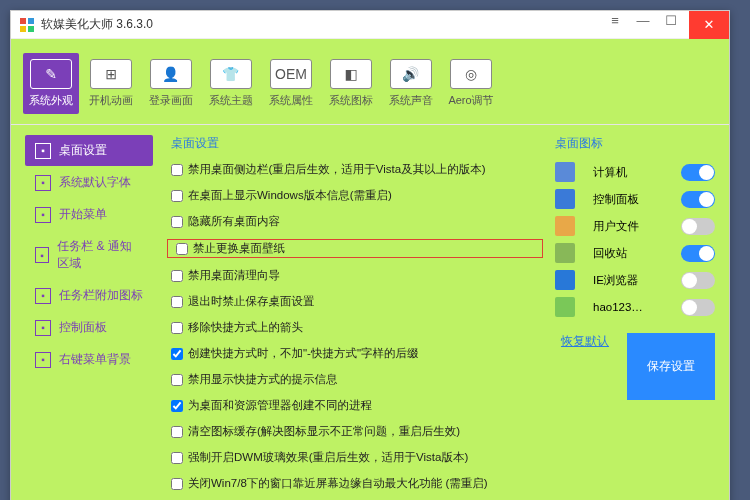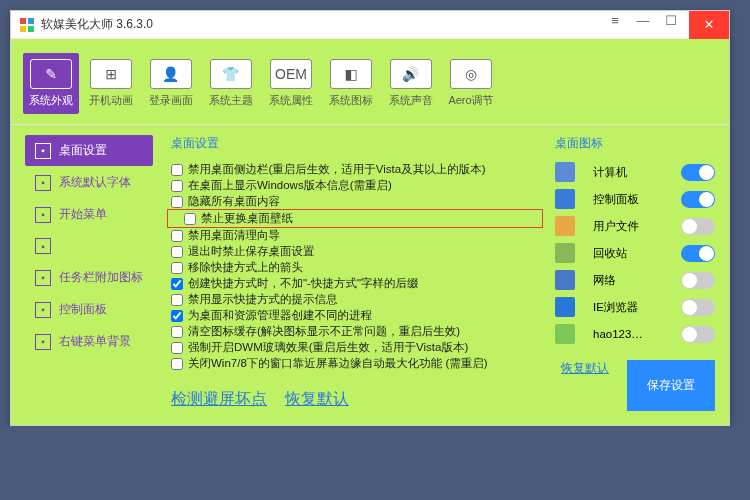--- a/index.html
+++ b/index.html
@@ -20,38 +20,38 @@
 .tool .tlabel { font-size: 11px; color: #555; white-space: nowrap; }
 .tool.active .tlabel { color: #fff; }
 .body { display: flex; padding: 10px 14px 14px 14px; gap: 18px; }
 .sidebar { width: 128px; display: flex; flex-direction: column; gap: 1px; }
 .sideitem { display: flex; align-items: center; gap: 8px; padding: 7px 10px; font-size: 12px; cursor: pointer; color: #fff; background: #7b3fb8; border-radius: 2px; }
 .sideitem.dim { background: transparent; color: #7b3fb8; }
 .sideitem .sicon { width: 16px; height: 16px; border: 1px solid currentColor; display: inline-flex; align-items: center; justify-content: center; font-size: 10px; }
 .main { flex: 1; display: flex; gap: 16px; }
 .leftcol { flex: 1; }
 .sectitle { font-size: 12px; color: #2a7ae2; margin-bottom: 10px; }
-.cblist { display: flex; flex-direction: column; gap: 1px; }
+.cblist { display: flex; flex-direction: column; gap: 11px; }
 .cbrow { display: flex; align-items: center; gap: 5px; font-size: 11.5px; color: #222; }
 .cbrow input { width: 12px; height: 12px; }
-.highlight { border: 1.5px solid #d43; padding: 1px 16px; margin: -1px -4px; }
+.highlight { border: 1.5px solid #d43; padding: 1px 8px; margin: -1px -4px; }
 .links { margin-top: 18px; display: flex; gap: 18px; font-size: 16px; }
 .links a { color: #2a7ae2; text-decoration: underline; cursor: pointer; }
 .rightcol { width: 160px; }
 .iconlist { display: flex; flex-direction: column; gap: 7px; margin-top: 2px; }
 .iconrow { display: flex; align-items: center; gap: 18px; font-size: 11.5px; }
 .iconrow .qicon { width: 20px; height: 20px; background: #68a0e8; border-radius: 2px; flex-shrink: 0; }
 .iconrow .ilabel { flex: 1; }
 .toggle { width: 34px; height: 17px; border-radius: 9px; background: #ccc; position: relative; cursor: pointer; }
 .toggle.on { background: #2a8aff; }
 .toggle::after { content: ""; position: absolute; width: 15px; height: 15px; background: #fff; border-radius: 50%; top: 1px; left: 1px; }
 .toggle.on::after { left: 18px; }
 .footer { display: flex; justify-content: flex-end; align-items: flex-start; gap: 18px; margin-top: 16px; }
 .footer .restore { color: #2a7ae2; font-size: 12px; cursor: pointer; text-decoration: underline; }
-.footer .savebtn { background: #2a8aff; color: #fff; border: none; padding: 17px 20px; font-size: 12px; cursor: pointer; }
+.footer .savebtn { background: #2a8aff; color: #fff; border: none; padding: 25px 20px; font-size: 12px; cursor: pointer; }
 </style>
 </head>
 <body>
 
 <div class="window">
   <div class="titlebar">
     <svg class="logo" viewBox="0 0 16 16">
         <rect x="1" y="1" width="6" height="6" fill="#e74c3c"></rect>
         <rect x="9" y="1" width="6" height="6" fill="#3498db"></rect>
         <rect x="1" y="9" width="6" height="6" fill="#f1c40f"></rect>
@@ -111,20 +111,21 @@
         <div class="sideitem dim">
           <span class="sicon">▪</span>
           <span>系统默认字体</span>
         </div>
         <div class="sideitem dim">
           <span class="sicon">▪</span>
           <span>开始菜单</span>
         </div>
         <div class="sideitem dim">
           <span class="sicon">▪</span>
+          <span>任务栏 &amp; 通知区域</span>
         </div>
         <div class="sideitem dim">
           <span class="sicon">▪</span>
           <span>任务栏附加图标</span>
         </div>
         <div class="sideitem dim">
           <span class="sicon">▪</span>
           <span>控制面板</span>
         </div>
         <div class="sideitem dim">
@@ -213,25 +214,20 @@
               <div class="qicon" style="background:#e8a848"></div>
               <span class="ilabel">用户文件</span>
               <div class="toggle "></div>
             </div>
             <div class="iconrow">
               <div class="qicon" style="background:#88b858"></div>
               <span class="ilabel">回收站</span>
               <div class="toggle on"></div>
             </div>
             <div class="iconrow">
-              <div class="qicon" style="background:#4878c8"></div>
-              <span class="ilabel">网络</span>
-              <div class="toggle "></div>
-            </div>
-            <div class="iconrow">
               <div class="qicon" style="background:#2878d8"></div>
               <span class="ilabel">IE浏览器</span>
               <div class="toggle "></div>
             </div>
             <div class="iconrow">
               <div class="qicon" style="background:#7ac858"></div>
               <span class="ilabel">hao123…</span>
               <div class="toggle "></div>
             </div>
           </div>

